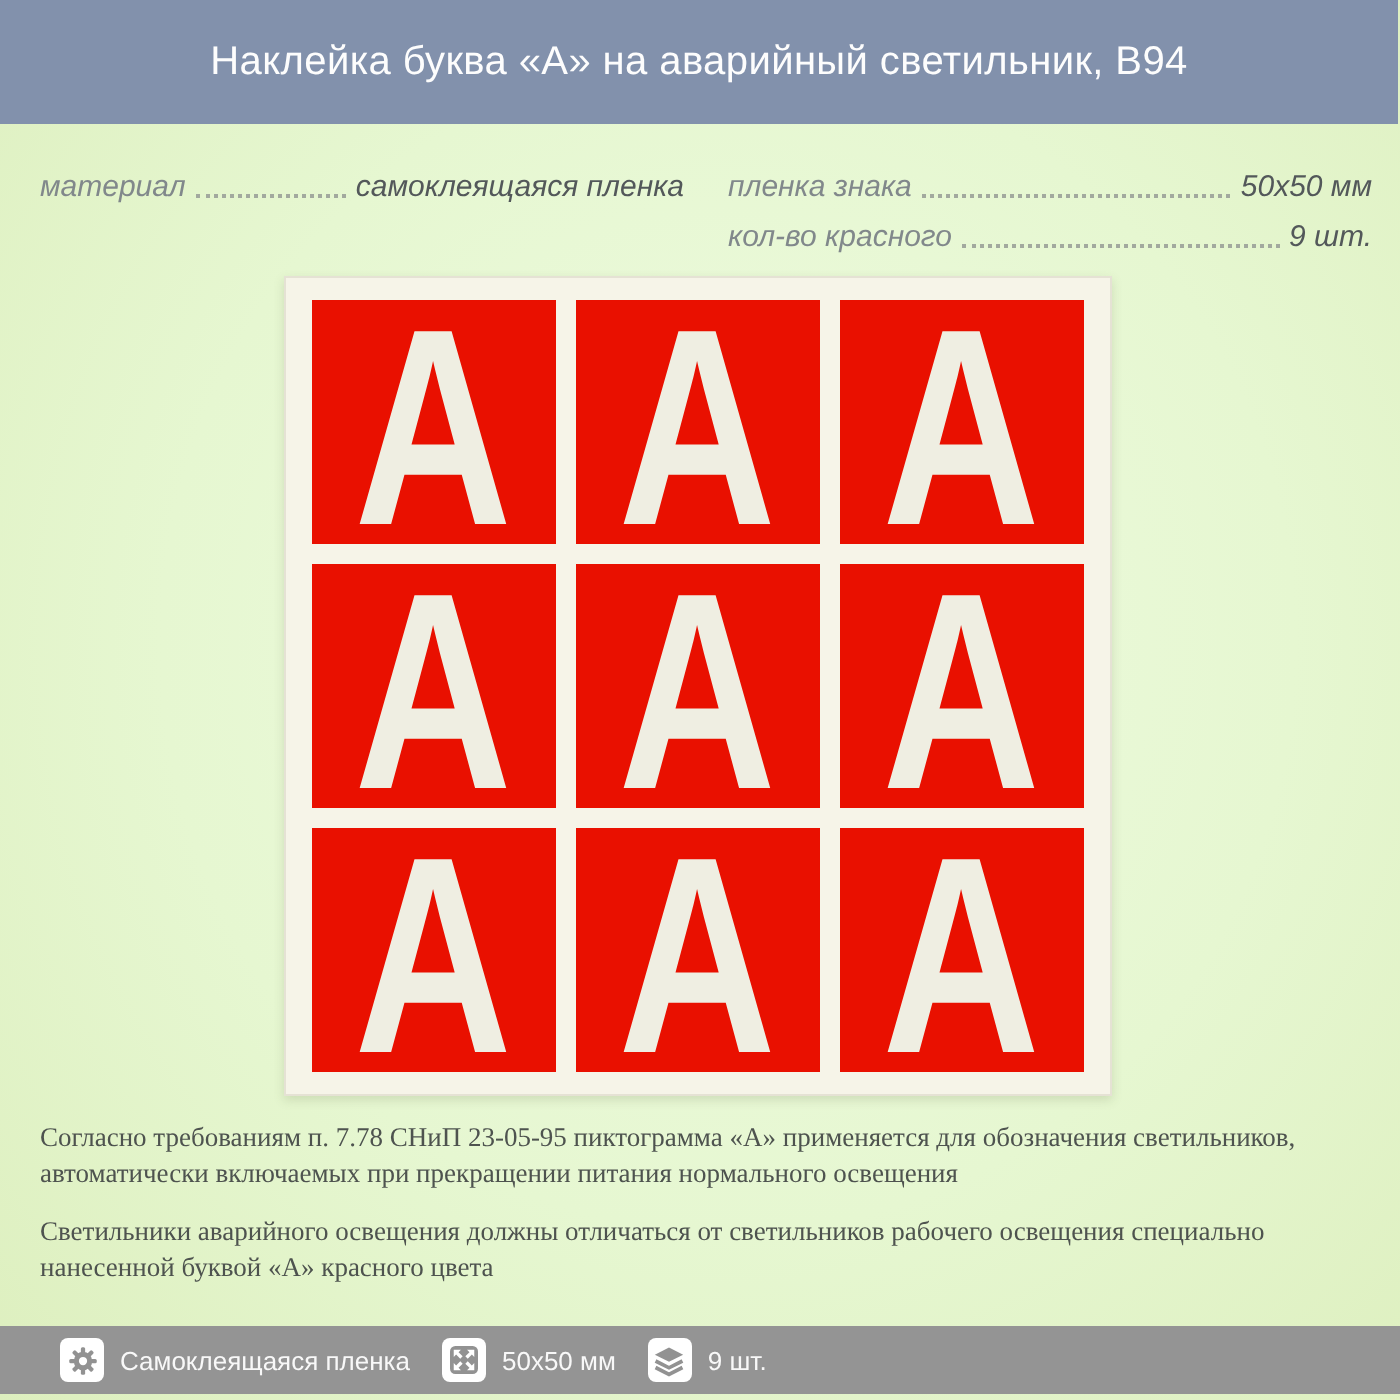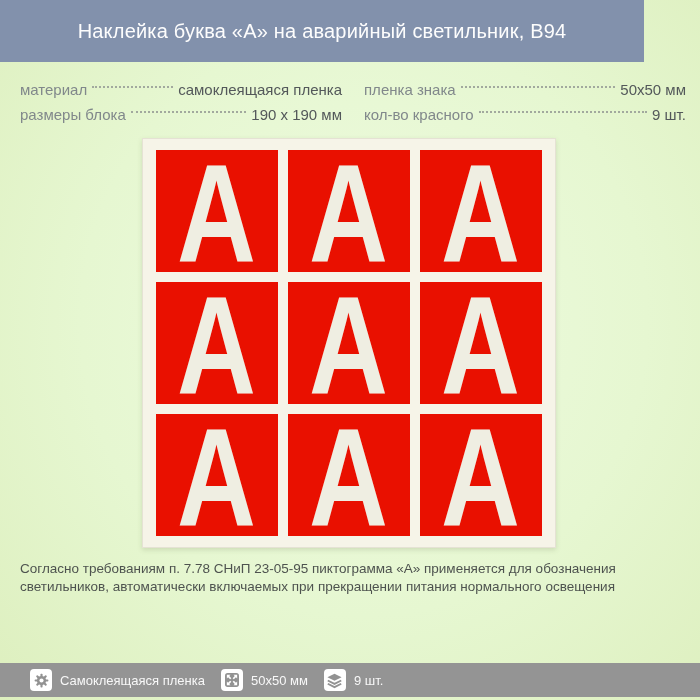--- a/index.html
+++ b/index.html
@@ -2,46 +2,46 @@
 <html><head>
 <meta charset="utf-8">
 <style>
   html,body{margin:0;padding:0;}
   body{
     width:700px;height:700px;position:relative;overflow:hidden;
     font-family:"Liberation Sans",sans-serif;
     background:radial-gradient(ellipse at 52% 46%, #eefbe0 0%, #e6f7d1 55%, #ddefbe 100%);
   }
   .header{
-    position:absolute;top:0;left:0;width:644px;height:62px;
+    position:absolute;top:0;left:0;width:699px;height:62px;
     background:#8291ac;display:flex;align-items:center;justify-content:center;
   }
   .header-title{color:#fdfdfd;font-size:20px;letter-spacing:.2px;}
 
   .specs{position:absolute;top:77px;left:20px;right:14px;display:flex;gap:22px;}
   .spec-col{flex:1;min-width:0;}
-  .spec-row{display:flex;align-items:center;height:25px;font-size:15px;white-space:nowrap;}
+  .spec-row{display:flex;align-items:flex-end;height:25px;font-size:15px;white-space:nowrap;font-style:italic;}
   .spec-label{color:#81888b;}
   .spec-dots{flex:1;border-bottom:2px dotted #a2a99e;margin:0 5px;transform:translateY(-3px);min-width:10px;}
   .spec-value{color:#53585a;}
 
   .sheet{
     position:absolute;left:142px;top:138px;width:414px;height:410px;box-sizing:border-box;
     background:#f6f4e8;border:1px solid #e5e2d4;box-shadow:0 2px 5px rgba(90,100,60,.18);
     display:flex;align-items:center;justify-content:center;
   }
   .sticker-grid{display:grid;grid-template-columns:repeat(3,122px);grid-template-rows:repeat(3,122px);gap:10px;}
   .sticker{background:#e91000;display:flex;align-items:center;justify-content:center;overflow:hidden;}
   .sticker-letter{
     color:#efeee2;font-weight:bold;font-size:140px;line-height:1;
     transform:scaleX(.78) translateY(3px);
   }
 
   .description{position:absolute;left:20px;top:560px;width:668px;color:#4e534f;font-size:13.5px;line-height:17.5px;}
-  .description p{margin:0 0 12px;}
+  .description p{margin:0 0 12px;font-family:Liberation Serif, serif;}
 
   .footer{
     position:absolute;left:0;top:663px;width:700px;height:34px;background:#949494;
     display:flex;align-items:center;box-sizing:border-box;padding-left:30px;gap:16px;
   }
   .footer-item{display:flex;align-items:center;gap:8px;}
   .icon-box{width:22px;height:22px;background:#ffffff;border-radius:4px;display:flex;align-items:center;justify-content:center;flex:0 0 auto;}
   .footer-label{color:#f8f8f8;font-size:13px;white-space:nowrap;}
 </style>
 </head>
@@ -50,25 +50,20 @@
 <div class="header">
   <div class="header-title">Наклейка буква «А» на аварийный светильник, B94</div>
 </div>
 
 <div class="specs">
   <div class="spec-col">
     <div class="spec-row">
       <span class="spec-label">материал</span>
       <span class="spec-dots"></span>
       <span class="spec-value">самоклеящаяся пленка</span>
-    </div>
-    <div class="spec-row">
-      <span class="spec-label">размеры блока</span>
-      <span class="spec-dots"></span>
-      <span class="spec-value">190 x 190 мм</span>
     </div>
   </div>
   <div class="spec-col">
     <div class="spec-row">
       <span class="spec-label">пленка знака</span>
       <span class="spec-dots"></span>
       <span class="spec-value">50x50 мм</span>
     </div>
     <div class="spec-row">
       <span class="spec-label">кол-во красного</span>
@@ -105,20 +100,21 @@
         <span class="sticker-letter">А</span>
       </div>
     <div class="sticker">
         <span class="sticker-letter">А</span>
       </div>
   </div>
 </div>
 
 <div class="description">
   <p>Согласно требованиям п. 7.78 СНиП 23-05-95 пиктограмма «А» применяется для обозначения светильников, автоматически включаемых при прекращении питания нормального освещения</p>
+  <p>Светильники аварийного освещения должны отличаться от светильников рабочего освещения специально нанесенной буквой «А» красного цвета</p>
 </div>
 
 <div class="footer">
   <div class="footer-item">
     <span class="icon-box">
       <svg width="15" height="15" viewBox="0 0 24 24">
         <g fill="#929292">
           <rect x="10.3" y="1" width="3.4" height="22" rx="1.2"></rect>
           <rect x="10.3" y="1" width="3.4" height="22" rx="1.2" transform="rotate(45 12 12)"></rect>
           <rect x="10.3" y="1" width="3.4" height="22" rx="1.2" transform="rotate(90 12 12)"></rect>

